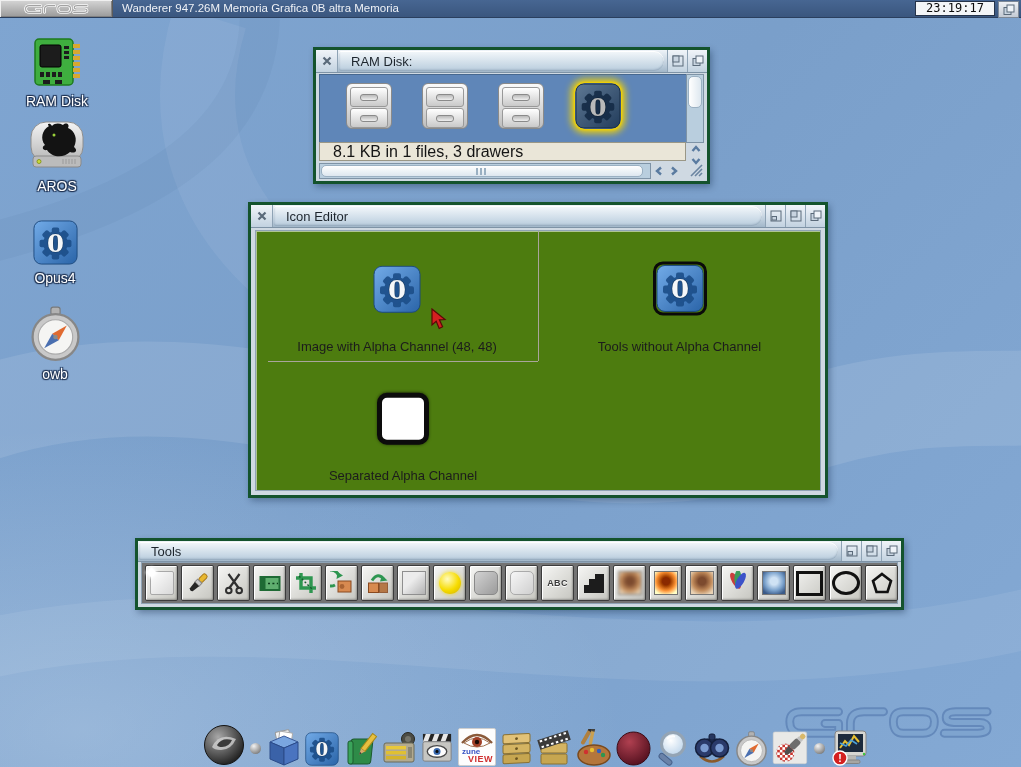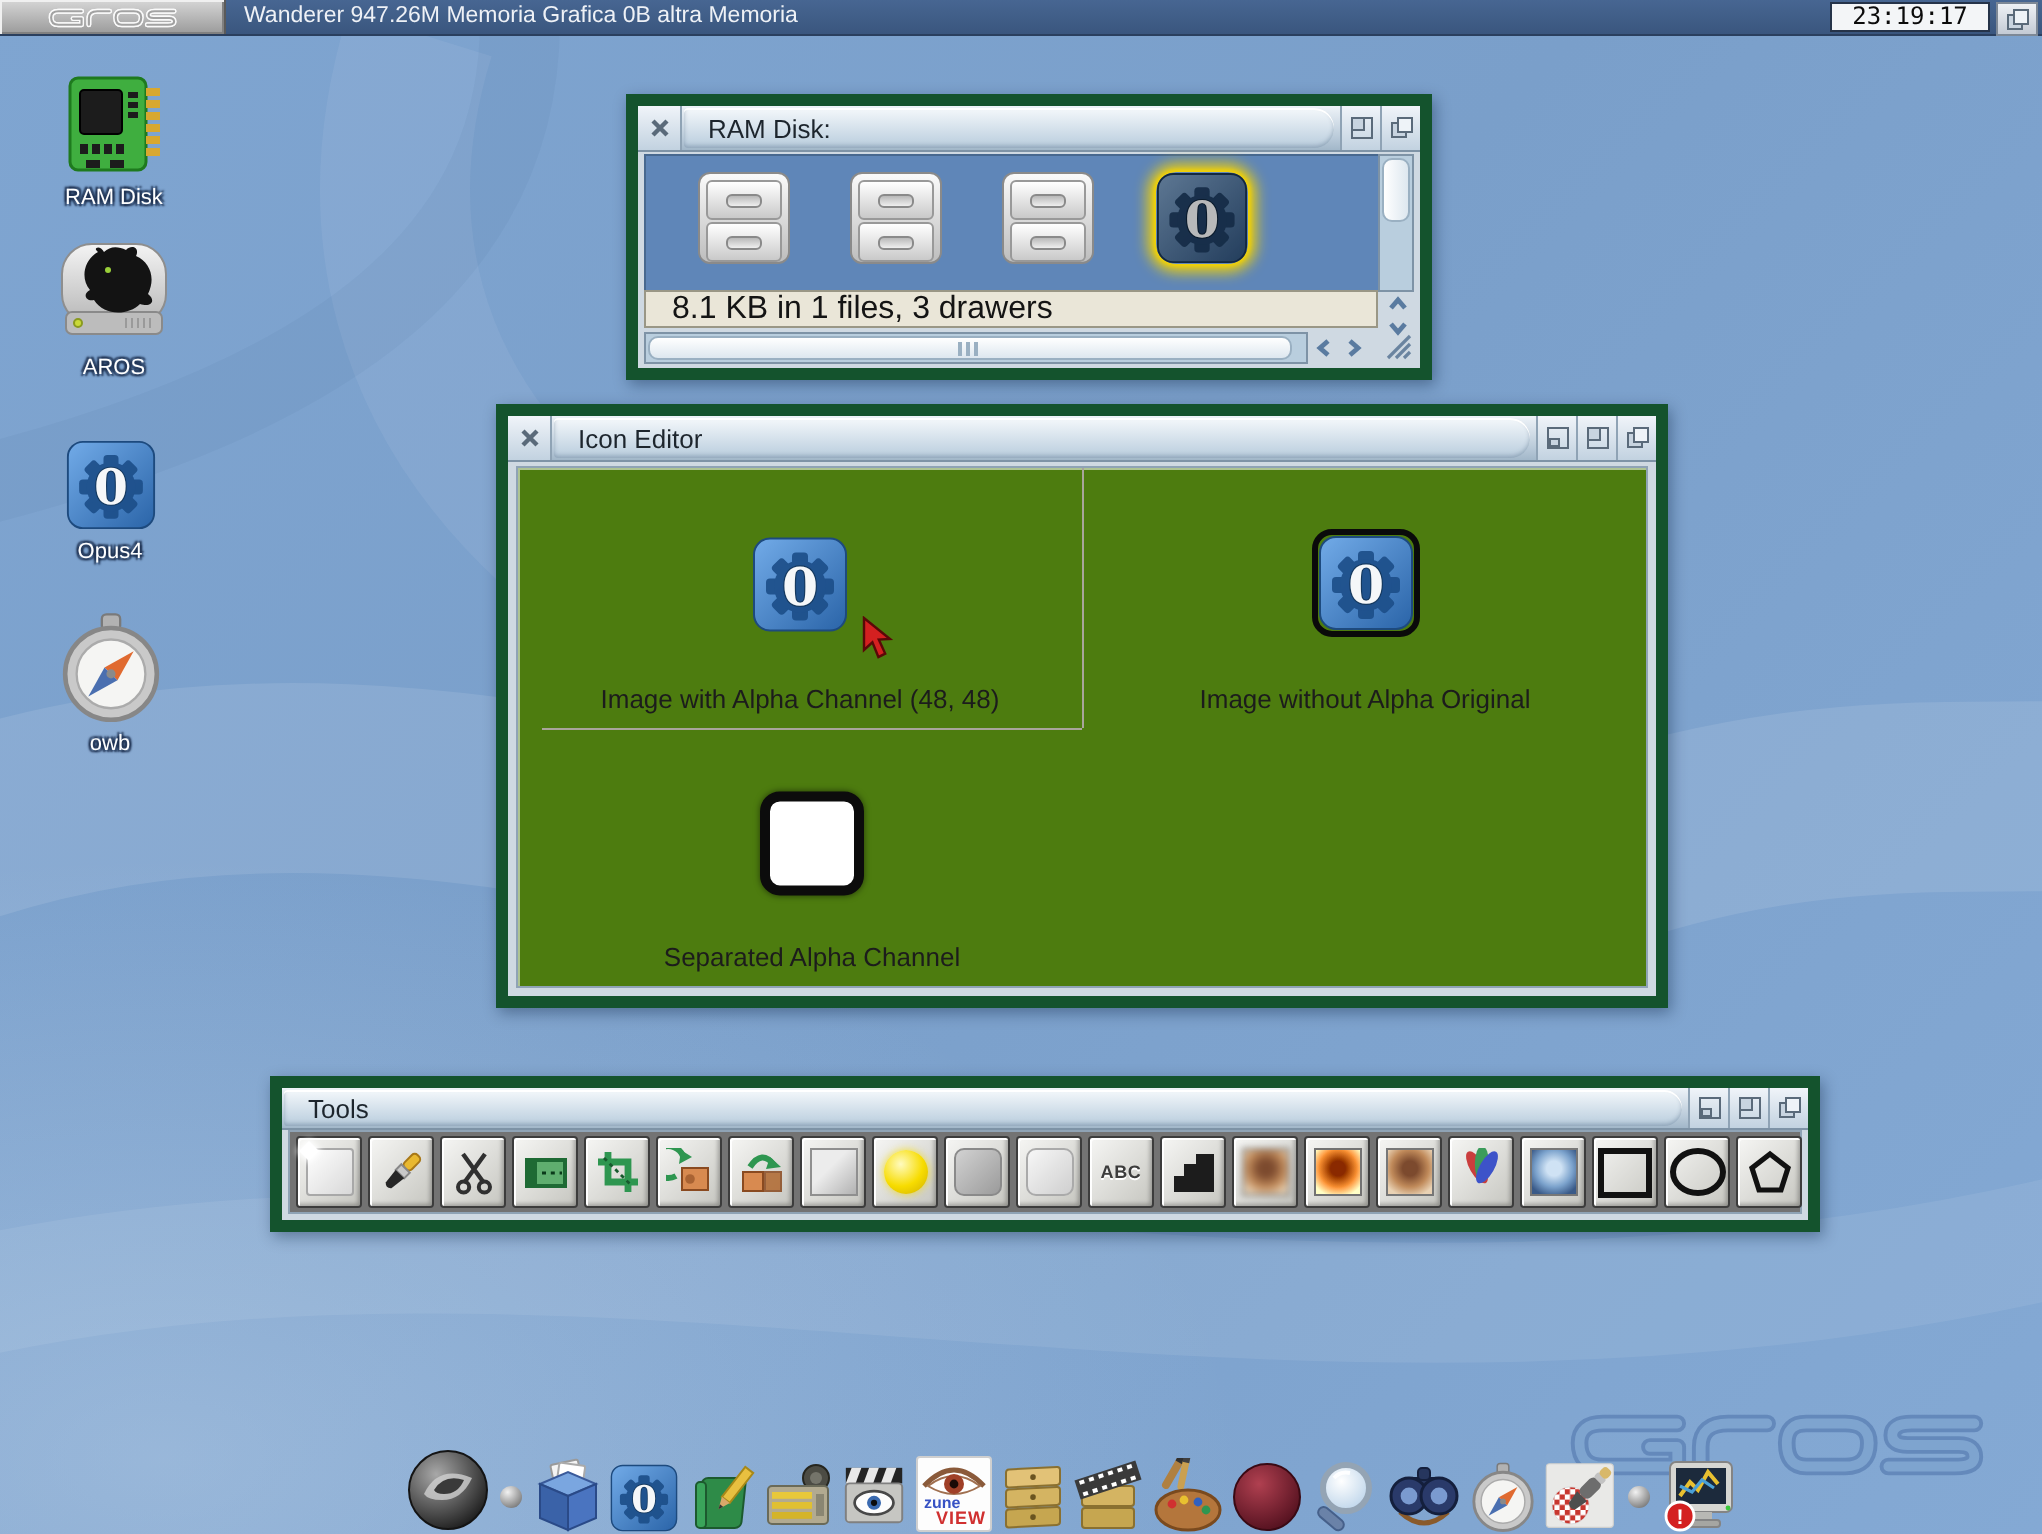--- a/index.html
+++ b/index.html
@@ -20,21 +20,21 @@
   .sb-title{flex:1;color:#eef1f6;font-size:11.5px;line-height:17px;padding-left:9px;
     white-space:nowrap;overflow:hidden;}
   .clock-box{width:78px;margin:1px 3px 1px 0;background:#f3f5f7;border:1px solid #253349;
     color:#0b0b0b;font-family:"DejaVu Sans Mono",monospace;font-size:12px;line-height:13px;
     text-align:center;}
   .sb-depth{width:19px;height:15px;margin:1px 2px 1px 0;
     background:linear-gradient(#eef1f5,#c3cad4);border:1px solid #7d8896;
     display:grid;place-items:center;}
 
   
-  .win{position:absolute;background:#cfd9e2;border:6px solid #14532d;
+  .win{position:absolute;background:#cfd9e2;border:3px solid #14532d;
     box-shadow:1.5px 2.5px 7px rgba(5,25,55,.38);}
   .tbar{height:22px;display:flex;align-items:stretch;
     background:linear-gradient(#eef3f8,#b9cad9 72%,#a2b7c9);
     border-bottom:1px solid #7e93a6;}
   .tbtn{width:21px;display:grid;place-items:center;flex:0 0 auto;
     background:linear-gradient(#f0f4f9,#c2d2e0);border-right:1px solid #8fa3b5;}
   .tbtn.r{border-right:none;border-left:1px solid #8fa3b5;width:19px;}
   .tpill{flex:1;display:flex;align-items:center;margin:1px 3px 1px 1px;padding-left:12px;
     border-radius:3px 15px 15px 3px;
     background:linear-gradient(#f4f8fb,#c4d5e3 80%,#b7cadb);
@@ -115,21 +115,21 @@
   .ti-photo,.ti-blur,.ti-sharp,.ti-neg{width:22px;height:22px;border:1px solid #777;
     background:radial-gradient(circle at 50% 42%,#7c4a2e 22%,#c08a5a 55%,#e9d2b4 85%);}
   .ti-blur{filter:blur(1.6px);}
   .ti-sharp{filter:contrast(1.55) saturate(1.25);}
   .ti-neg{background:radial-gradient(circle at 50% 42%,#cfe2f4 22%,#7ba2cc 55%,#3a5a88 85%);}
   .ti-recto{width:21px;height:19px;border:3px solid #111;background:transparent;}
   .ti-ello{width:22px;height:18px;border:3px solid #111;border-radius:50%;}
 
   
   .dicon{position:absolute;display:flex;flex-direction:column;align-items:center;gap:5px;z-index:5;}
-  .dlabel{color:#ffffff;font-size:11px;
+  .dlabel{color:#ffffff;font-size:14px;
     text-shadow:1px 1px 1px #1d3050,-1px -1px 1px #1d3050,1px -1px 1px #1d3050,-1px 1px 1px #1d3050;}
 
   
   .dock{position:absolute;left:203px;bottom:0;display:flex;align-items:flex-end;gap:3px;z-index:55;}
   .dock-item{margin-bottom:1px;}
   .dock-sep{width:11px;height:11px;border-radius:50%;margin:0 2px 13px;
     background:radial-gradient(circle at 35% 28%,#f2f2f2,#8a8a8a 70%,#5a5a5a);}
   .zv-tile{width:36px;height:36px;background:#fdfdfd;border:1px solid #cfcfcf;border-radius:2px;
     position:relative;overflow:hidden;}
   .zv1{position:absolute;left:3px;bottom:9px;color:#3752c4;font-size:8px;font-weight:bold;}
@@ -486,21 +486,21 @@
           </svg>
       </div>
       <span class="qlabel">Image with Alpha Channel (48, 48)</span>
     </div>
     <div class="quad tr">
       <div class="qicon noalpha">
         <svg width="48" height="48">
             <use href="#sym-gear"></use>
           </svg>
       </div>
-      <span class="qlabel">Image without Alpha Original</span>
+      <span class="qlabel">Tools without Alpha Channel</span>
     </div>
     <div class="quad bl">
       <div class="qicon alpha-mask"></div>
       <span class="qlabel">Separated Alpha Channel</span>
     </div>
   </div>
 </div>
 
 <div class="win" style="left:135px;top:538px;width:763px;height:66px;z-index:25">
   <div class="tbar" style="height:20px">

